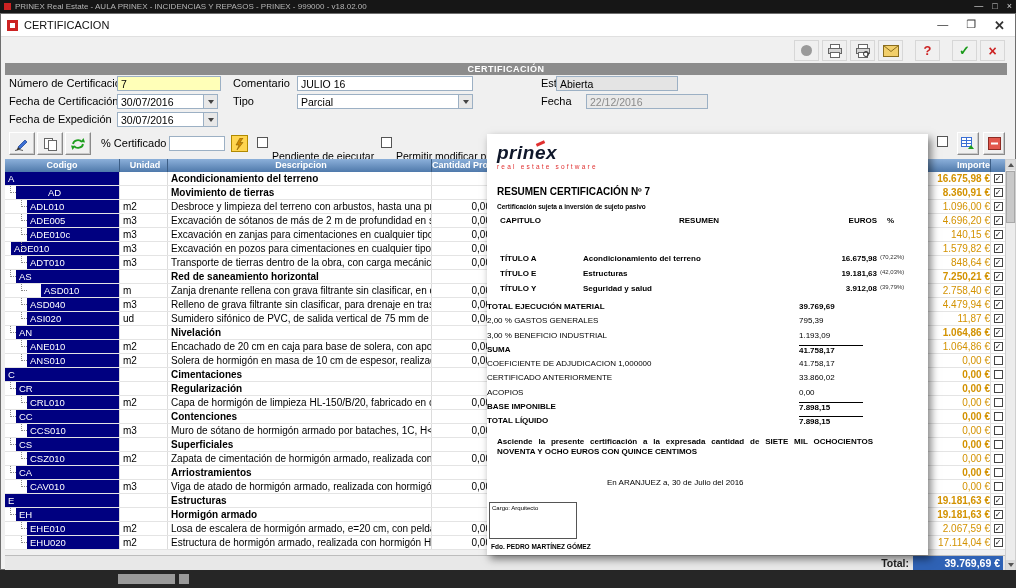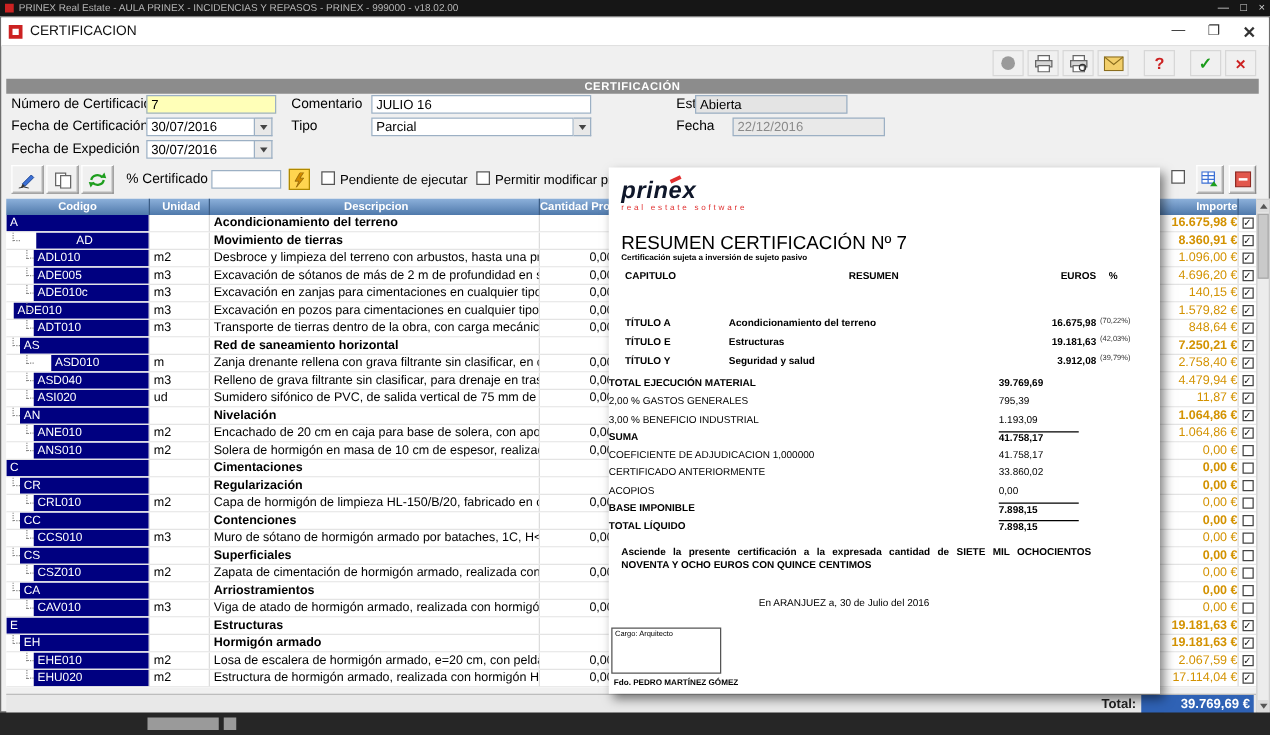--- a/index.html
+++ b/index.html
@@ -38,21 +38,21 @@
   .fld.yellow{background:#ffffb8;}
   .fld.gray{background:#e4e4e4;}
   .fld.dim{background:#e9e9e9;color:#8a8a8a;}
   .dd{position:absolute;width:14px;height:15px;border:1px solid #9cb0c4;border-left:none;background:#e8e8e8;display:flex;align-items:center;justify-content:center;}
   .dd i{width:0;height:0;border-left:3px solid transparent;border-right:3px solid transparent;border-top:4px solid #444;}
 
   
   .toolbar2{position:absolute;top:116px;left:0;right:0;height:27px;}
   .abtn{position:absolute;top:2px;width:26px;height:23px;background:#f0f0f0;border:1px solid #fff;border-right-color:#8a8a8a;border-bottom-color:#8a8a8a;box-shadow:inset -1px -1px 0 #c9c9c9;display:flex;align-items:center;justify-content:center;}
   .chk{position:absolute;top:7px;width:11px;height:11px;background:#fff;border:1px solid #555;font-size:9px;line-height:10px;text-align:center;}
-  .chklbl{position:absolute;top:8px;font-size:10.5px;white-space:nowrap;}
+  .chklbl{position:absolute;top:20px;font-size:10.5px;white-space:nowrap;}
   .bolt-btn{position:absolute;top:5px;width:17px;height:17px;background:#ffd54f;border:1px solid #b08900;display:flex;align-items:center;justify-content:center;}
 
   
   .thead{position:absolute;top:145px;left:4px;width:1000px;height:13px;display:flex;background:linear-gradient(#8cb0da,#4f79ab);color:#fff;font-size:9px;font-weight:bold;}
   .th{border-right:1px solid #3c5e86;text-align:center;line-height:13px;overflow:hidden;white-space:nowrap;}
   .tbody{position:absolute;top:158px;left:4px;width:1000px;height:378px;background:#fff;overflow:hidden;}
   .trow{display:flex;height:14px;border-bottom:1px solid #e4e4e4;background:#fff;font-size:10px;}
   .td{border-right:1px solid #dcdcdc;overflow:hidden;white-space:nowrap;line-height:13px;}
   .col-code{width:115px;}
   .col-unit{width:48px;padding-left:3px;}
@@ -85,21 +85,21 @@
   .status-bar{position:absolute;bottom:0;left:0;width:1016px;height:18px;background:#262626;}
   .seg1{position:absolute;left:118px;top:4px;width:57px;height:10px;background:#9a9a9a;}
   .seg2{position:absolute;left:179px;top:4px;width:10px;height:10px;background:#9a9a9a;}
 
   
   .report{position:absolute;left:487px;top:134px;width:441px;height:421px;background:#fff;box-shadow:3px 4px 8px rgba(0,0,0,.5);color:#000;z-index:20;}
   .logo{position:absolute;left:10px;top:8px;}
   .logo-main{font-size:19px;font-weight:bold;font-style:italic;color:#0f172a;letter-spacing:.5px;position:relative;}
   .logo-accent{position:absolute;left:39px;top:0px;width:9px;height:3px;background:#e03030;transform:rotate(-25deg);}
   .logo-sub{font-size:6.5px;color:#e03030;letter-spacing:2.2px;margin-top:-1px;}
-  .rep-title{position:absolute;left:10px;top:52px;font-size:15px;font-weight:normal;}
+  .rep-title{position:absolute;left:10px;top:52px;font-size:10px;font-weight:bold;}
   .rep-sub{position:absolute;left:10px;top:69px;font-size:6.5px;font-weight:bold;}
   .rep-cols{position:absolute;left:0;top:82px;width:100%;font-size:8px;font-weight:bold;}
   .rc-cap{position:absolute;left:13px;}
   .rc-res{position:absolute;left:192px;}
   .rc-eur{position:absolute;left:300px;width:90px;text-align:right;}
   .rc-pct{position:absolute;left:400px;}
   .chapters{position:absolute;left:0;top:120px;width:100%;}
   .chap{position:relative;height:15px;font-size:8px;font-weight:bold;}
   .ch-cap{position:absolute;left:13px;}
   .ch-res{position:absolute;left:96px;}
@@ -281,21 +281,21 @@
         <div class="td col-fill"></div>
         <div class="td col-imp">16.675,98 €</div>
         <div class="td col-chk">
             <span class="rowchk">✓</span>
           </div>
       </div>
         <div class="trow group">
         <div class="td col-code">
             <span class="codecell">
               <span class="tree" style="left: 5px;"></span>
-              <span class="codebox" style="margin-left: 24px; padding-left: 32px;">AD</span>
+              <span class="codebox" style="margin-left: 11px; padding-left: 32px;">AD</span>
             </span>
           </div>
         <div class="td col-unit"></div>
         <div class="td col-desc">Movimiento de tierras</div>
         <div class="td col-qty"></div>
         <div class="td col-fill"></div>
         <div class="td col-imp">8.360,91 €</div>
         <div class="td col-chk">
             <span class="rowchk">✓</span>
           </div>

